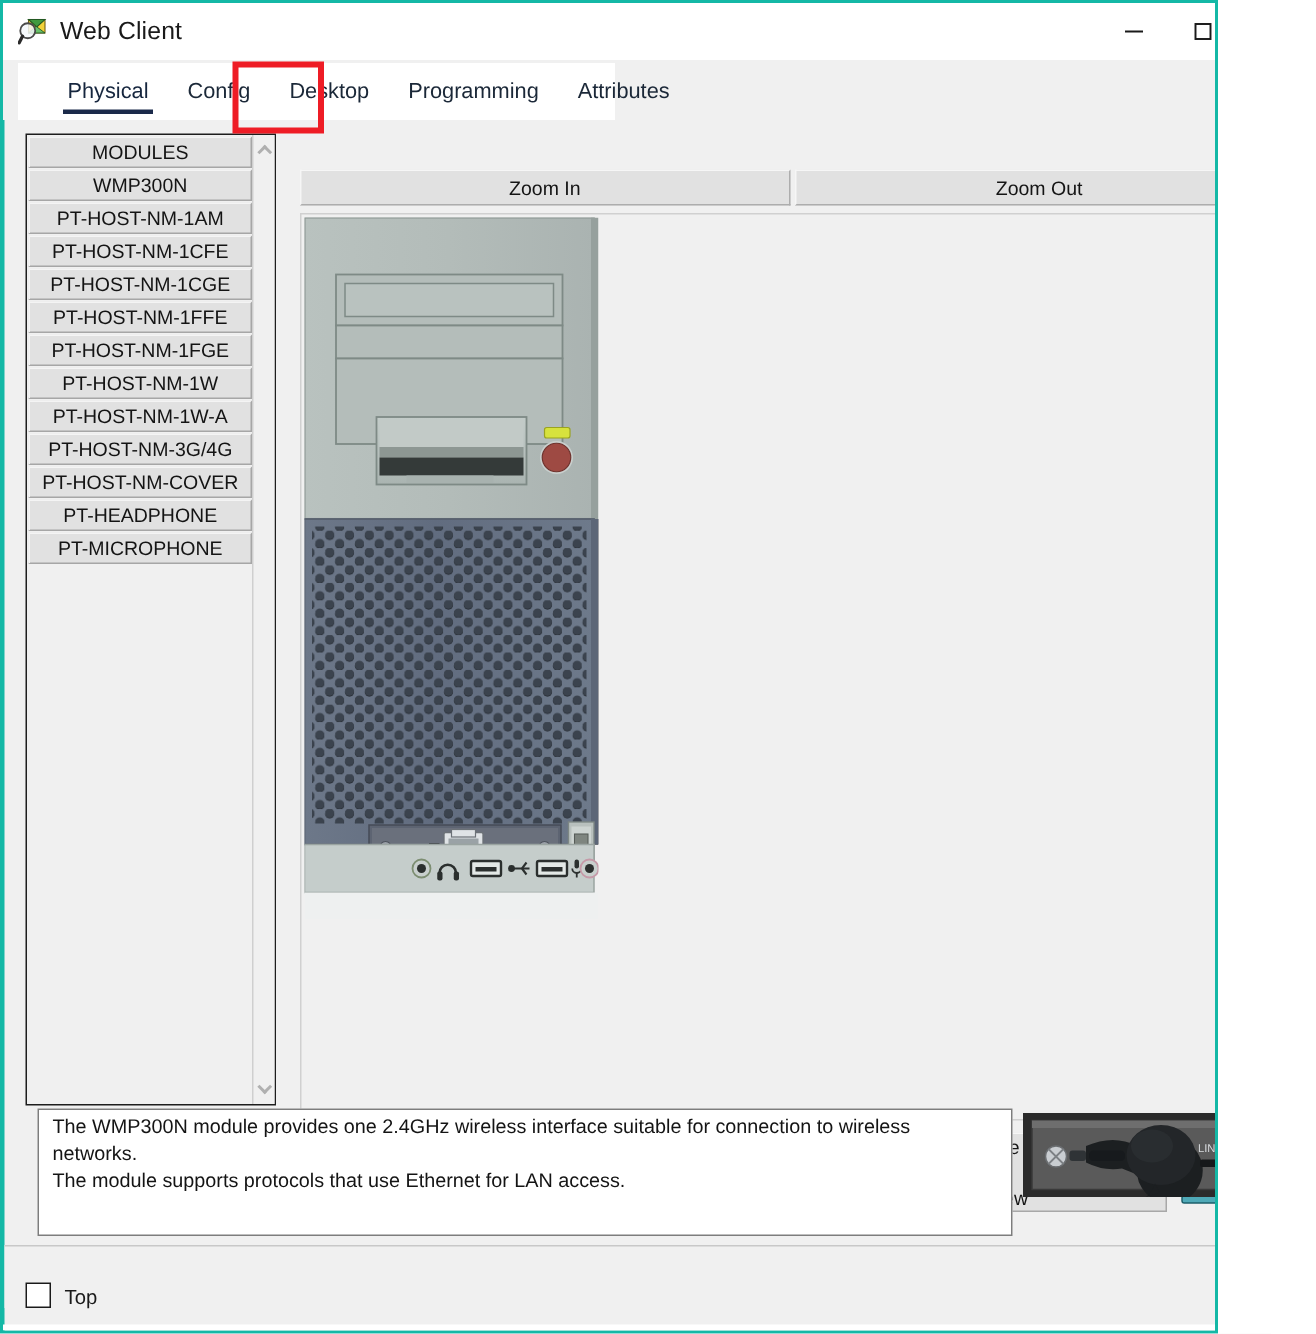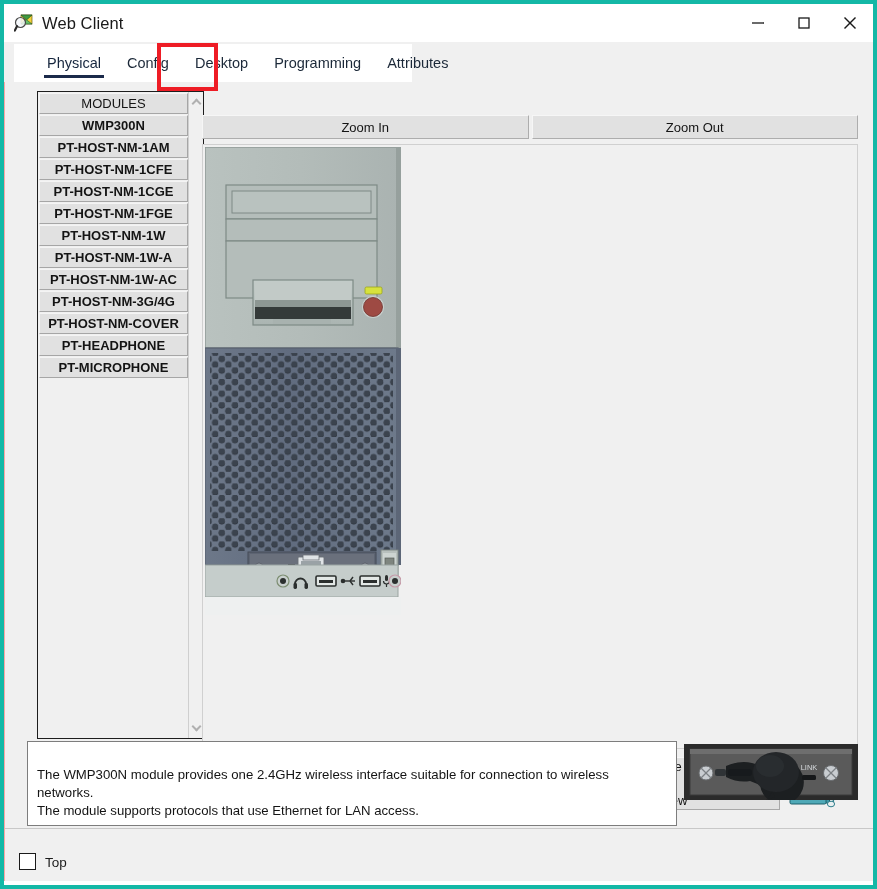--- a/index.html
+++ b/index.html
@@ -3,23 +3,23 @@
 <meta charset="utf-8">
 <style>
   * { box-sizing: border-box; }
   html, body {
     margin: 0; padding: 0;
     background: #ffffff;
     font-family: "Liberation Sans", sans-serif;
   }
   #app {
     position: relative;
-    width: 877px; height: 889px;
-    background: #fca5a5;
-    border: 4px solid #14b8a6;
+    width: 812px; height: 889px;
+    background: #14b8a6;
+    border: 2px solid #14b8a6;
     overflow: hidden;
   }
 
   
   #titlebar {
     position: absolute; left: 0; top: 0; width: 877px; height: 38px;
     background: #ffffff;
     display: flex; align-items: center;
   }
   #app-icon {
@@ -63,37 +63,37 @@
   }
 
   
   #content {
     position: absolute; left: 1px; top: 78px;
     width: 874px; height: 810px; background: #f0f0f0;
   }
 
   
   #modules-wrap {
-    position: absolute; left: 32px; top: 9px;
+    position: absolute; left: 14px; top: 9px;
     width: 167px; height: 648px;
     background: #f0f0f0;
     border: 1px solid #1d1d1d;
     display: flex;
   }
   #modules-list {
     width: 150px; height: 646px; overflow: hidden;
     padding: 1px 0 0 1px; background: #f0f0f0;
   }
   .mod-item {
     height: 21px; margin: 0 0 1px 0;
     background: #e1e1e1;
     border: 1px solid #a6a6a6;
     border-top-color: #f4f4f4; border-left-color: #f4f4f4;
     display: flex; align-items: center; justify-content: center;
-    font-size: 13px; color: #141414; white-space: nowrap; font-weight: bold;
+    font-size: 13px; color: #141414; white-space: nowrap;
   }
   .mod-item.header { background: #e1e1e1; font-weight: normal; }
   #modules-scroll {
     width: 15px; height: 646px; background: #f0f0f0;
     border-left: 1px solid #cfcfcf;
     position: relative;
   }
   .sb-arrow {
     position: absolute; left: 0; width: 15px; height: 17px;
     display: flex; align-items: center; justify-content: center;
@@ -145,21 +145,21 @@
     justify-content: center; font-size: 13px; color: #141414;
     line-height: 1.32;
   }
   .cust-icon { width: 54px; height: 53px; flex: none; }
 
   
   #desc-box {
     position: absolute; left: 22px; top: 659px;
     width: 650px; height: 85px;
     background: #ffffff; border: 1px solid #7d7d7d;
-    padding: 24px 9px;
+    padding: 2px 9px;
     font-size: 13.2px; color: #141414; line-height: 1.38;
   }
   #module-preview {
     position: absolute; left: 679px; top: 662px;
     width: 174px; height: 56px;
   }
 
   
   #bottom-bar {
     position: absolute; left: 1px; bottom: 15px;
@@ -236,24 +236,24 @@
 
   <div id="content">
 
     <div id="modules-wrap">
       <div id="modules-list">
         <div class="mod-item header">MODULES</div>
         <div class="mod-item">WMP300N</div>
         <div class="mod-item">PT-HOST-NM-1AM</div>
         <div class="mod-item">PT-HOST-NM-1CFE</div>
         <div class="mod-item">PT-HOST-NM-1CGE</div>
+        <div class="mod-item">PT-HOST-NM-1FFE</div>
         <div class="mod-item">PT-HOST-NM-1FGE</div>
         <div class="mod-item">PT-HOST-NM-1W</div>
         <div class="mod-item">PT-HOST-NM-1W-A</div>
-        <div class="mod-item">PT-HOST-NM-1W-AC</div>
         <div class="mod-item">PT-HOST-NM-3G/4G</div>
         <div class="mod-item">PT-HOST-NM-COVER</div>
         <div class="mod-item">PT-HEADPHONE</div>
         <div class="mod-item">PT-MICROPHONE</div>
       </div>
       <div id="modules-scroll">
         <div class="sb-arrow up">
             <div class="chev up"></div>
           </div>
         <div class="sb-arrow down">

